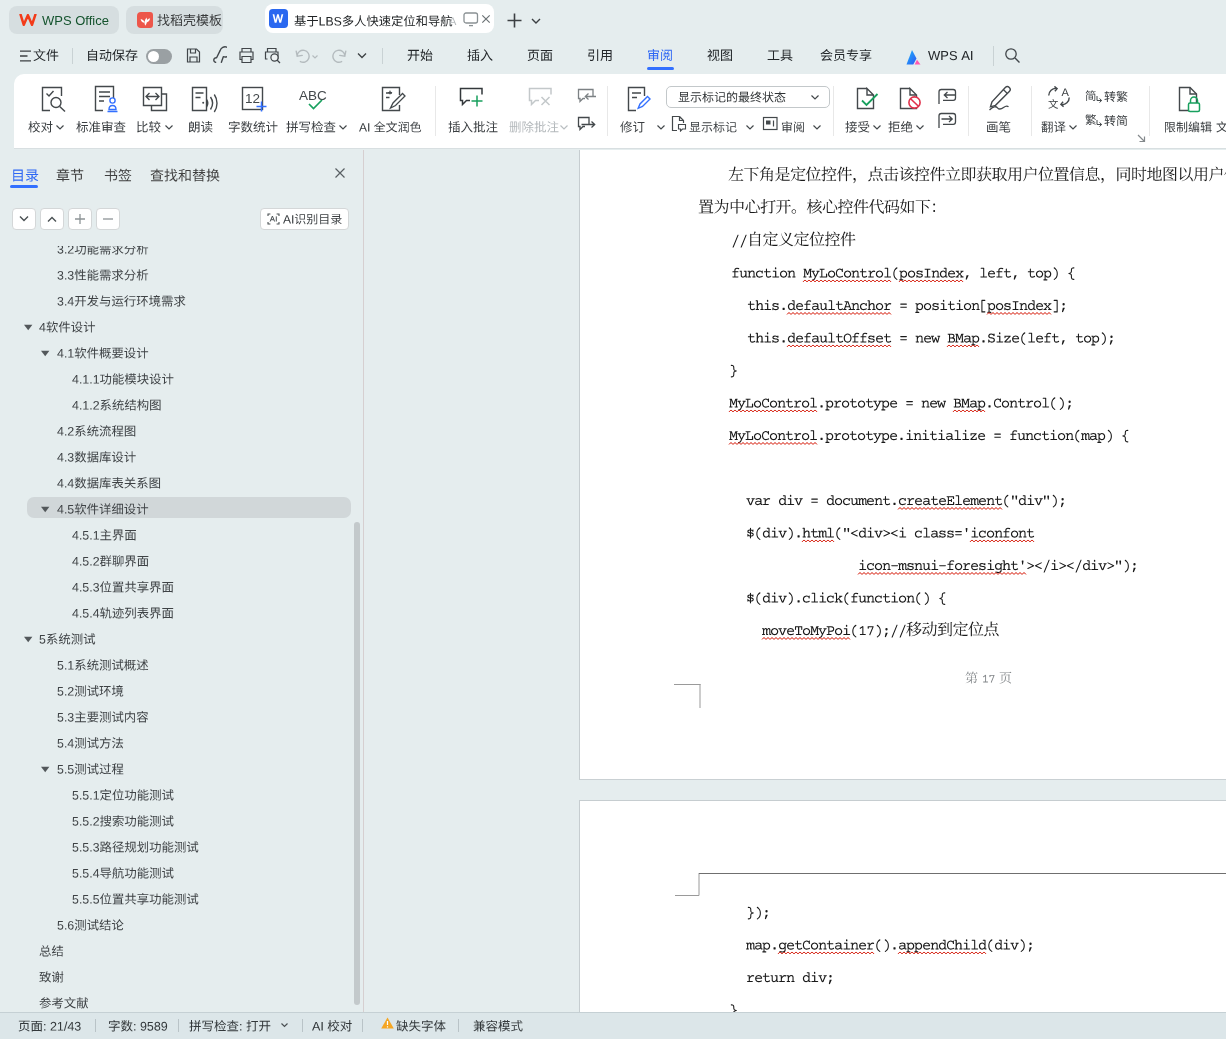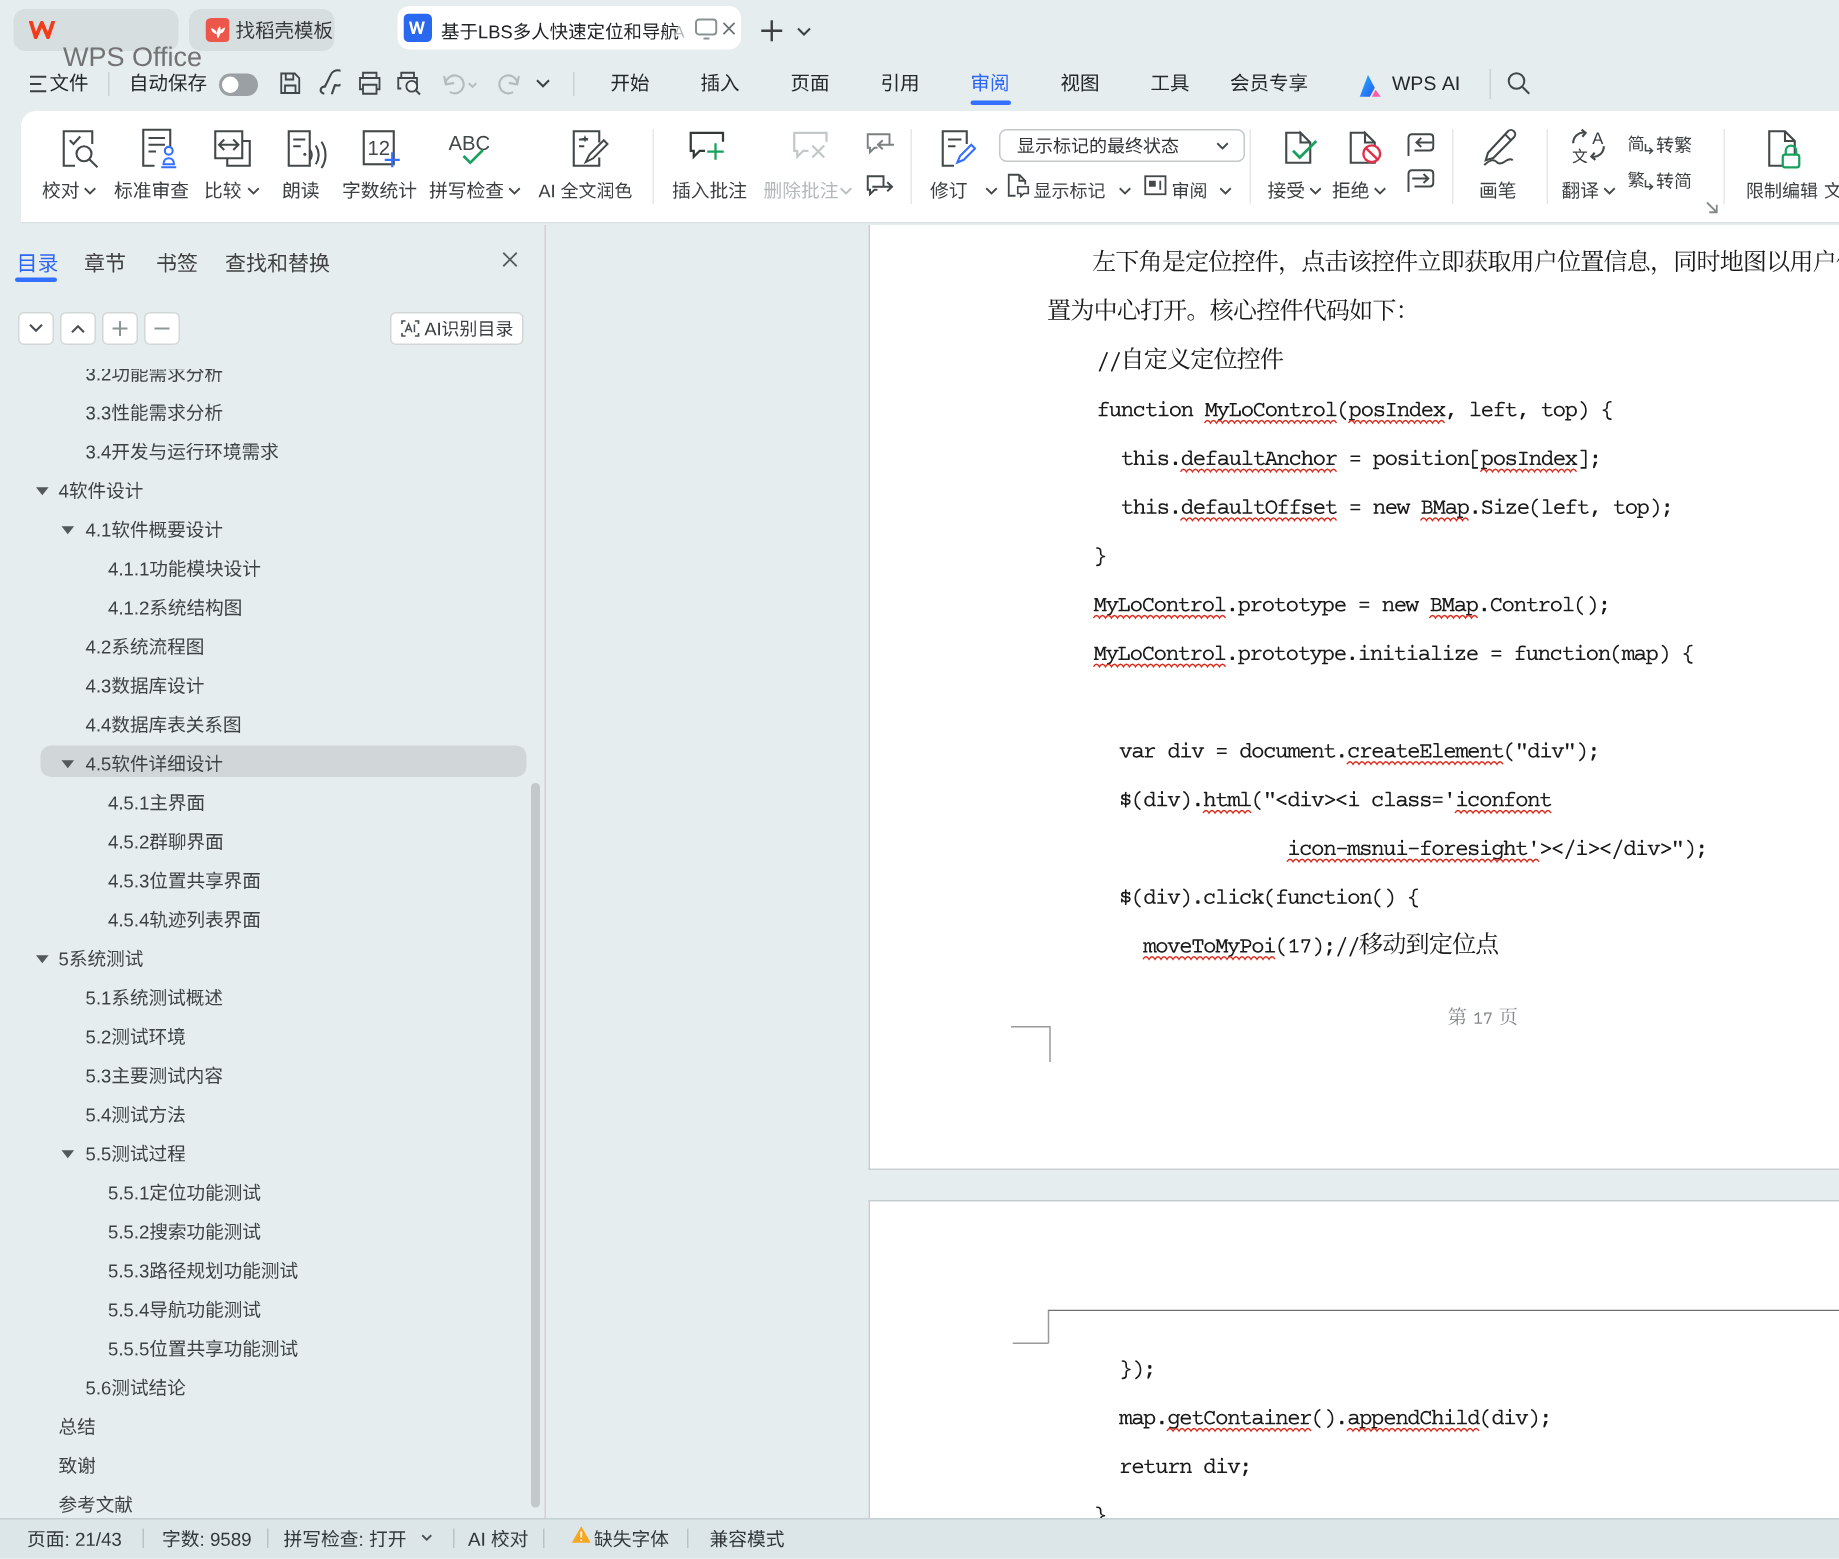--- a/index.html
+++ b/index.html
@@ -9,21 +9,21 @@
 </style></head>
 <body>
 
 <div class="pill" style="left:9px;top:6px;width:110px;height:28px"></div>
 <div class="pill" style="left:126px;top:6px;width:97px;height:28px"></div>
 <div class="abs" style="left:265px;top:4px;width:229px;height:29px;background:#fff;border-radius:8px"></div>
 
 <svg class="abs" style="left:19px;top:14px" width="18" height="12" viewBox="0 0 18 12">
  <path d="M1.6 0.6 L4.8 10.8 L8.9 1.2 L13 10.8 L16.4 0.6" fill="none" stroke="#f33b19" stroke-width="2.5" stroke-linecap="round" stroke-linejoin="round"></path>
 </svg>
-<div class="abs" style="left:42px;top:28px;font-size:18px;color:#737373">WPS Office</div>
+<div class="abs" style="left:42px;top:13px;font-size:13px;color:#14532d">WPS Office</div>
 
 <svg class="abs" style="left:137px;top:12px" width="16" height="17" viewBox="0 0 16 17">
  <path d="M4 0 H13 q3 0 3 3 V13 q0 3 -3 3 H4 q-4 0 -4 -4 V4 Q0 0 4 0 Z" fill="#ed564a"></path>
  <path d="M8.2 13.8 C7.0 11.2 7.3 8.0 9.6 5.4 C10.6 8.4 10.0 11.5 8.2 13.8 Z" fill="#fff"></path>
  <path d="M7.4 10.8 C5.4 10.6 4.0 9.2 3.6 6.9 C5.8 7.2 7.2 8.5 7.6 10.3 Z" fill="#fff"></path>
  <path d="M9.7 10.4 C11.6 10.0 12.8 8.6 13.1 6.3 C11.0 6.8 9.7 8.1 9.4 9.9 Z" fill="#fff"></path>
 </svg>
 
 <svg class="abs" style="left:269px;top:9px" width="19" height="19" viewBox="0 0 18 18">
  <rect width="18" height="18" rx="3.5" fill="#2a68f0"></rect>

